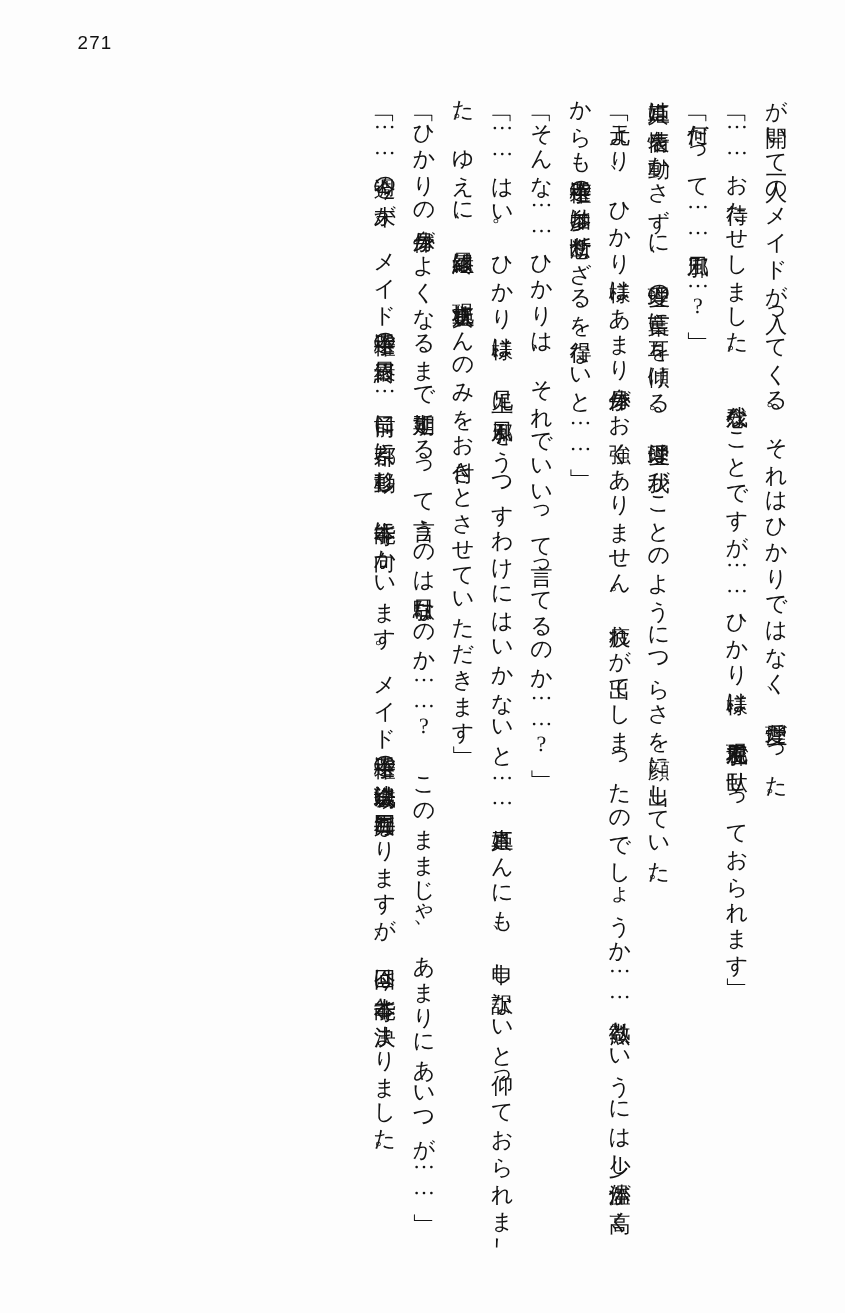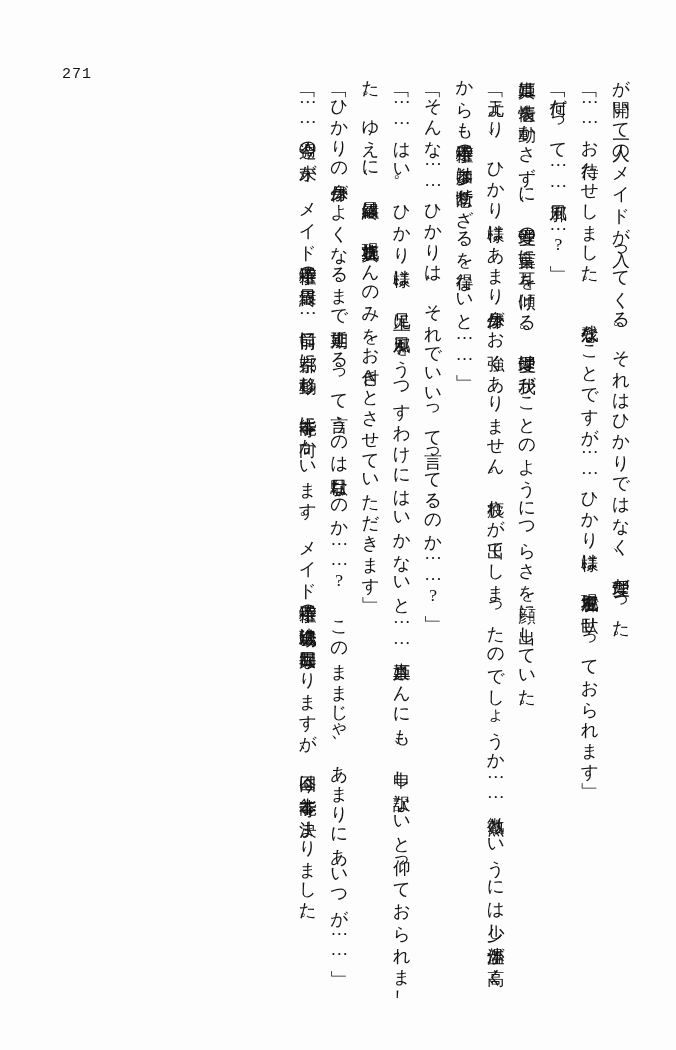--- a/index.html
+++ b/index.html
@@ -25,22 +25,21 @@
     background: #fdfdfd;
   }
 
   .page-number {
     position: absolute;
     top: 26px;
     left: 62px;
     font-size: 15px;
     letter-spacing: 1px;
     color: #111;
-    font-family: Liberation Mono, monospace;
-    margin-top: 40px;
+    font-family: Liberation Sans, sans-serif;
   }
 
   .text-body {
     position: absolute;
     top: 68px;
     right: 40px;
     left: 40px;
     height: 930px;
     writing-mode: vertical-rl;
     text-orientation: upright;

